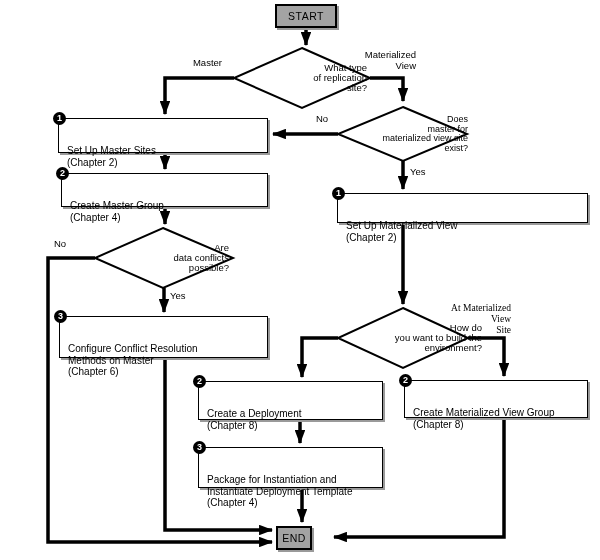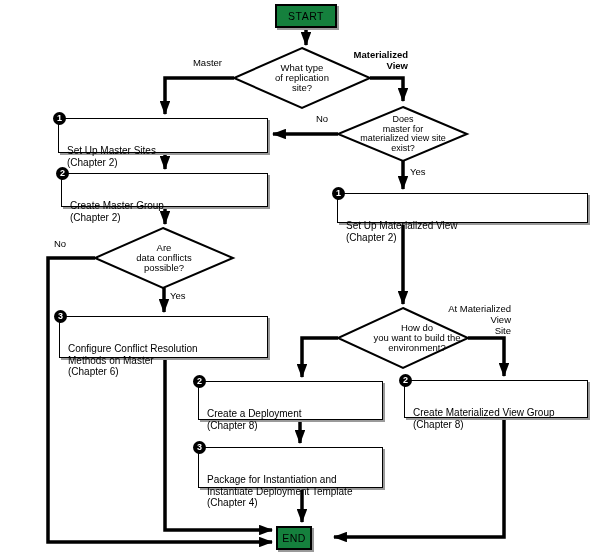--- a/index.html
+++ b/index.html
@@ -19,42 +19,42 @@
     border:1.5px solid #000;
     box-shadow:2px 2px 0 #9a9a9a;
     font-size:10px;
     line-height:11.5px;
     padding:3px 4px 2px 8px;
     white-space:pre-line;
   }
   .terminal{
     position:absolute;
     box-sizing:border-box;
-    background:#15803d;
+    background:#a3a3a3;
     border:2px solid #000;
     box-shadow:2px 2px 0 #9a9a9a;
     font-size:10.5px;
     display:flex;align-items:center;justify-content:center;
     letter-spacing:0.5px;
   }
   .badge{
     position:absolute;
     left:-6px;top:-7px;
     width:13px;height:13px;
     border-radius:50%;
     background:#000;color:#fff;
     font-size:9px;font-weight:bold;
     display:flex;align-items:center;justify-content:center;
     line-height:1;
   }
   .dlabel{
     position:absolute;
     font-size:9.5px;
     line-height:10px;
-    text-align:center;
+    text-align:right;
     white-space:pre-line;
   }
   .elabel{
     position:absolute;
     font-size:9.5px;
     line-height:11px;
     white-space:pre-line;
   }
   .small{font-size:9px;line-height:9.5px;}
   .ta-r{text-align:right;}
@@ -120,21 +120,21 @@
 
   <div class="box" style="left:58px;top:118px;width:210px;height:35px;">
     <span class="badge">1</span>
     <span>Set Up Master Sites
 (Chapter 2)</span>
   </div>
 
   <div class="box" style="left:61px;top:173px;width:207px;height:34px;">
     <span class="badge">2</span>
     <span>Create Master Group
-(Chapter 2)</span>
+(Chapter 4)</span>
   </div>
 
   <div class="box" style="left:59px;top:316px;width:209px;height:42px;">
     <span class="badge">3</span>
     <span>Configure Conflict Resolution
 Methods on Master
 (Chapter 6)</span>
   </div>
 
   <div class="box" style="left:337px;top:193px;width:251px;height:30px;">
@@ -156,23 +156,23 @@
 (Chapter 4)</span>
   </div>
 
   <div class="box" style="left:404px;top:380px;width:184px;height:38px;">
     <span class="badge">2</span>
     <span>Create Materialized View Group
 (Chapter 8)</span>
   </div>
 
   <div class="elabel ta-c" style="left:158px;top:57px;width:64px;">Master</div>
-  <div class="elabel ta-r" style="left:340px;top:49px;width:68px;font-weight:bold;">Materialized
+  <div class="elabel ta-r" style="left:348px;top:49px;width:68px;">Materialized
 View</div>
   <div class="elabel" style="left:316px;top:113px;">No</div>
   <div class="elabel" style="left:410px;top:166px;">Yes</div>
   <div class="elabel" style="left:54px;top:238px;">No</div>
   <div class="elabel" style="left:170px;top:290px;">Yes</div>
-  <div class="elabel ta-r" style="left:428px;top:303px;width:83px;">At Materialized
+  <div class="elabel ta-r" style="left:428px;top:303px;width:83px;font-family:Liberation Serif, serif;">At Materialized
 View
 Site</div>
 
 </div>
 
 </body></html>

